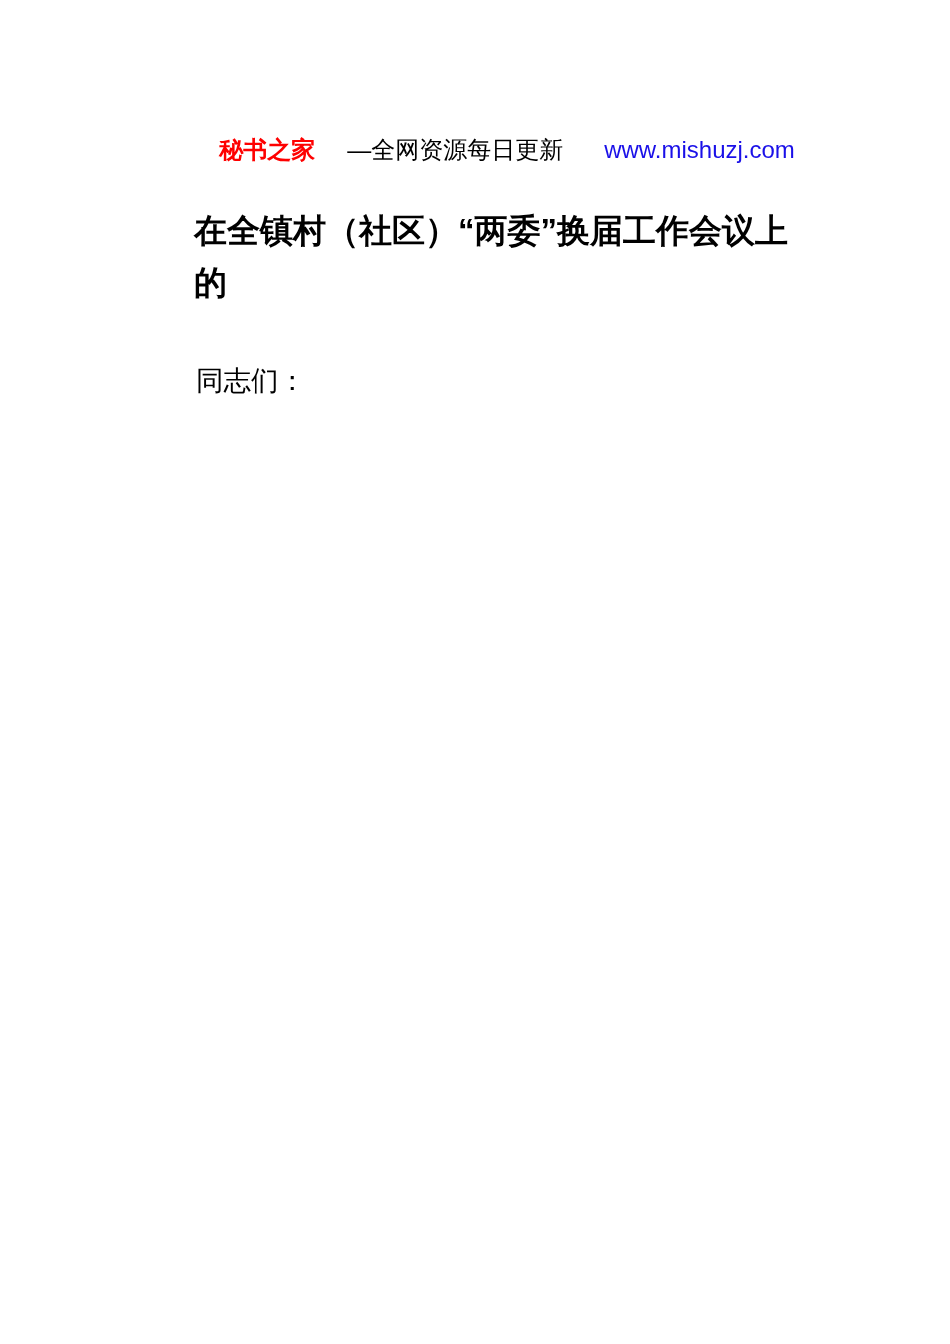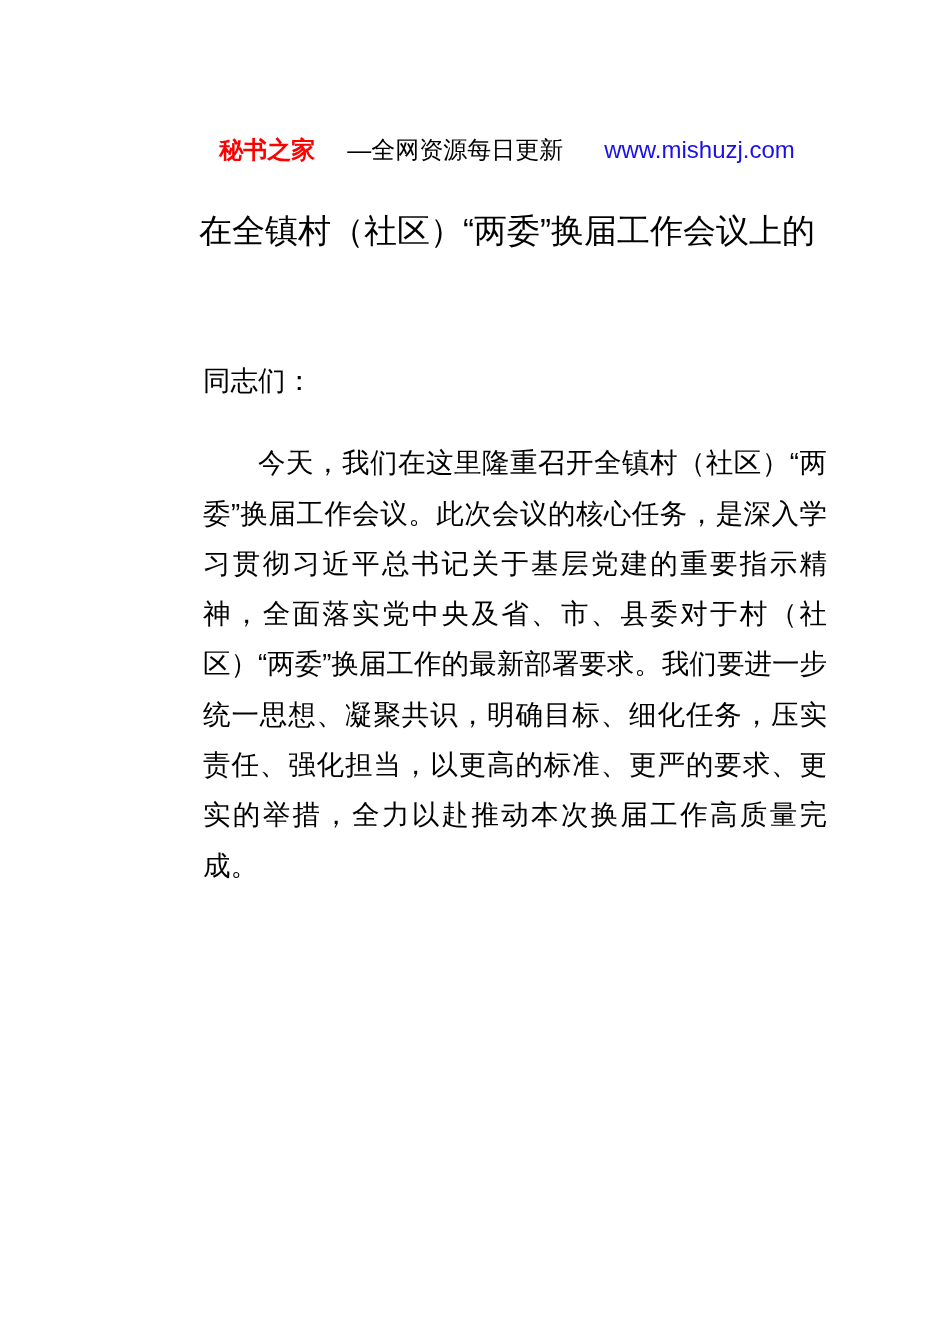--- a/index.html
+++ b/index.html
@@ -35,29 +35,29 @@
   .url {
     color: var(--link_blue, #1a10e8);
     margin-left: 9px;
   }
   .doc-title {
     position: absolute;
     top: 141px;
     left: 130px;
     width: 690px;
     font-size: 33px;
-    font-weight: 400;
+    font-weight: 700;
     line-height: 52px;
-    text-align: center;
+    text-align: left;
   }
   .title-line { display: block; }
   .doc-body {
     position: absolute;
     top: 292px;
-    left: 139px;
+    left: 132px;
     width: 688px;
     font-size: 27.5px;
     line-height: 50.3px;
     text-align: justify;
     text-justify: inter-ideograph;
   }
   .doc-body p { margin: 0; }
   .para { text-indent: 2em; }
 </style>
 </head>
@@ -68,16 +68,15 @@
   <div class="site-header">
     <span class="brand">秘书之家</span><span class="tagline">—全网资源每日更新</span><span class="url">www.mishuzj.com</span>
   </div>
 
   <h1 class="doc-title">
     <span class="title-line">在全镇村（社区）“两委”换届工作会议上的</span>
   </h1>
 
   <div class="doc-body">
     <p class="salutation">同志们：</p>
-    <p class="para">今天，我们在这里隆重召开全镇村（社区）“两委”换届工作会议。此次会议的核心任务，是深入学习贯彻习近平总书记关于基层党建的重要指示精神，全面落实党中央及省、市、县委对于村（社区）“两委”换届工作的最新部署要求。我们要进一步统一思想、凝聚共识，明确目标、细化任务，压实责任、强化担当，以更高的标准、更严的要求、更实的举措，全力以赴推动本次换届工作高质量完成。</p>
   </div>
 
 </div>
 
 </body></html>

